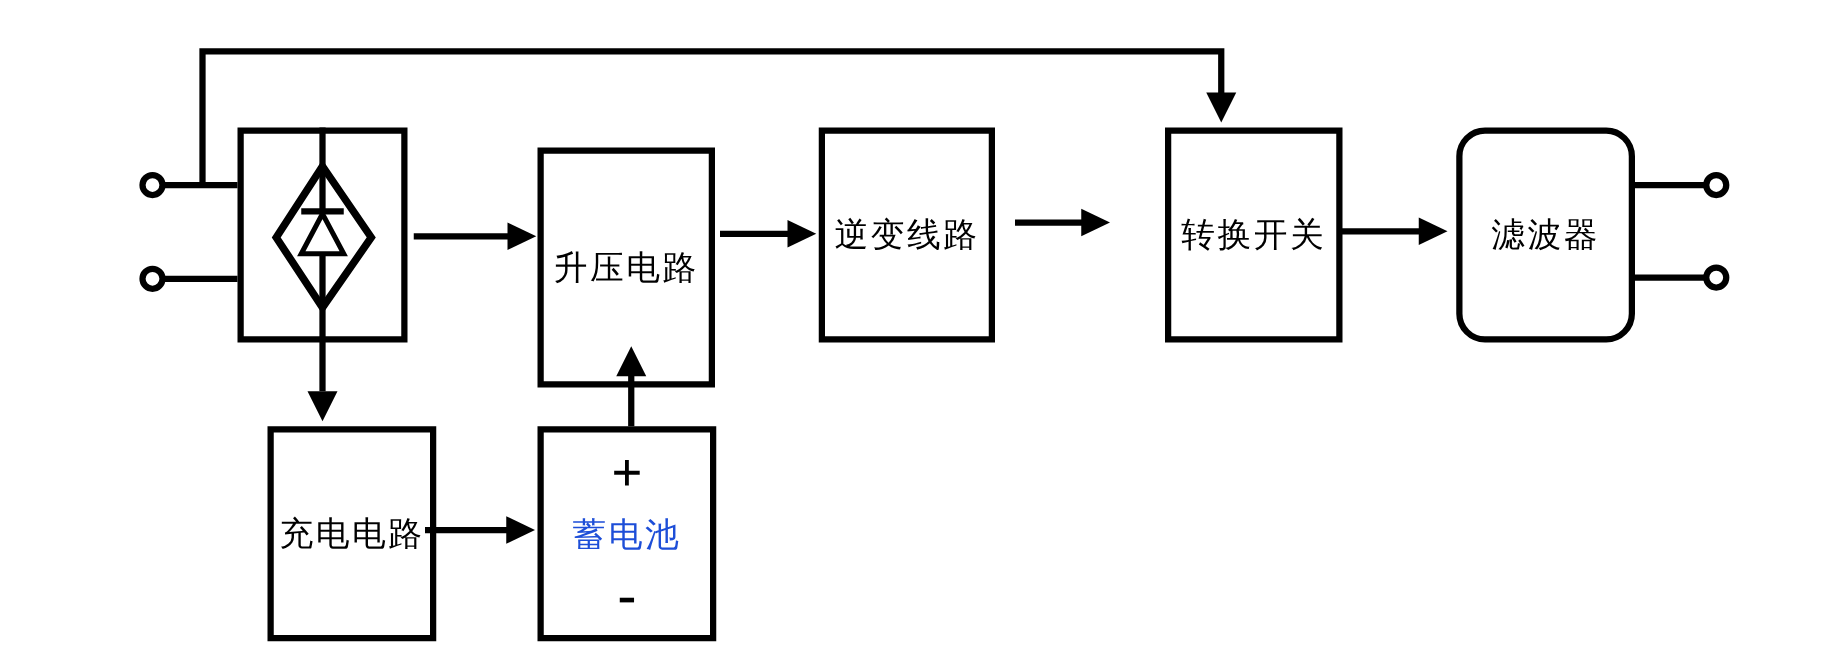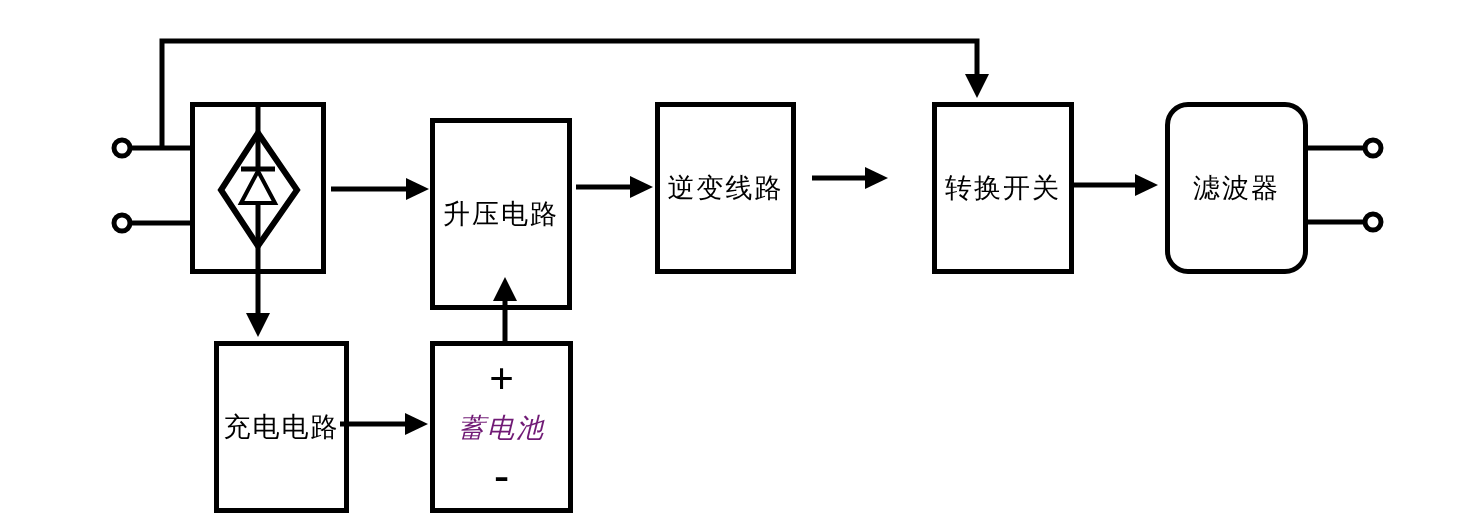--- a/index.html
+++ b/index.html
@@ -53,22 +53,21 @@
   .battery-plus {
     font-size: 44px;
     font-weight: bold;
     line-height: 52px;
     color: #000000;
   }
   .battery-label {
     font-size: 27px;
     line-height: 46px;
     letter-spacing: 2px;
-    color: #701a75;
-    font-style: italic;
+    color: #1d4ed8;
   }
   .battery-minus {
     font-size: 44px;
     font-weight: bold;
     line-height: 50px;
     color: #000000;
   }
   .io-label {
     position: absolute;
     font-size: 26px;

